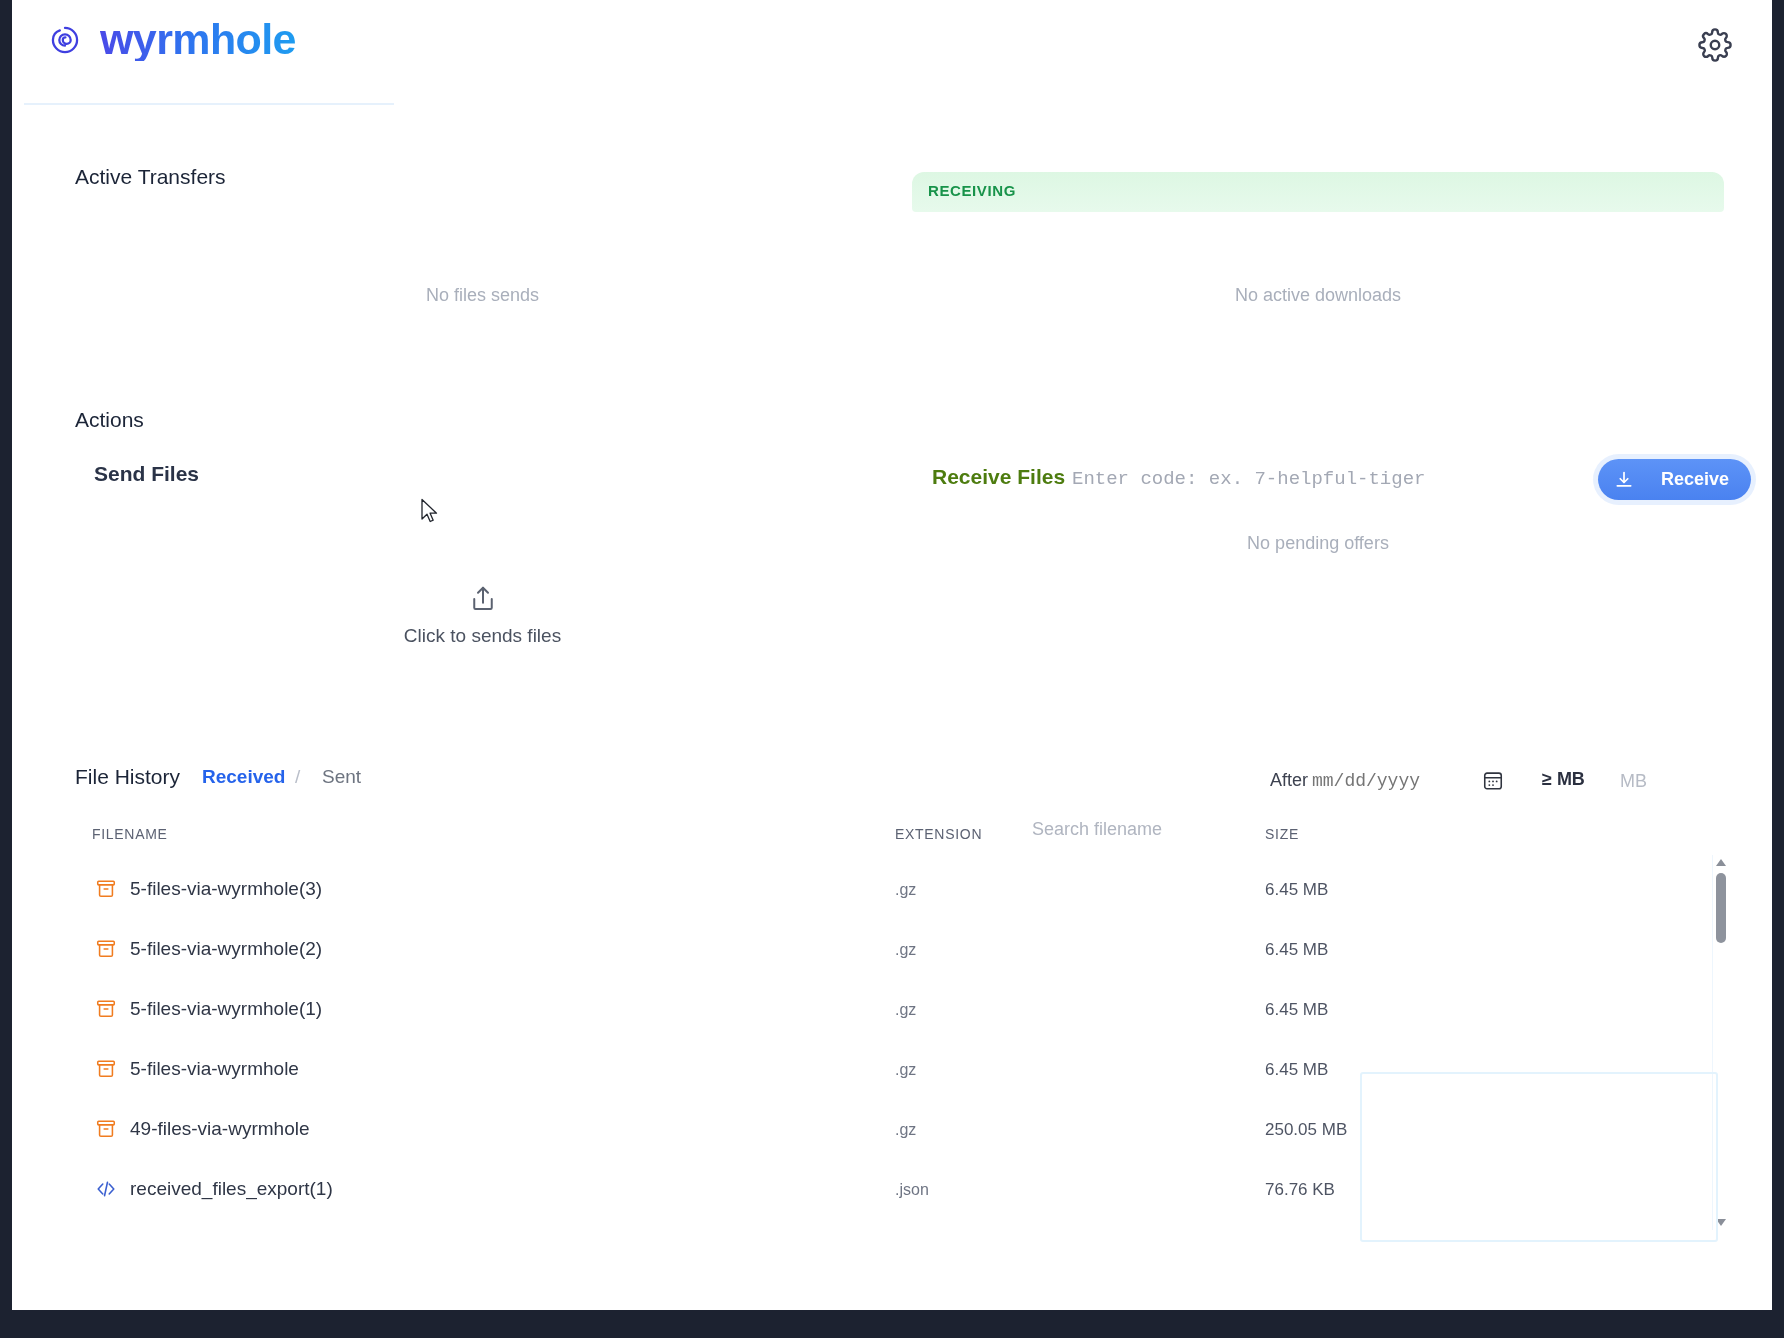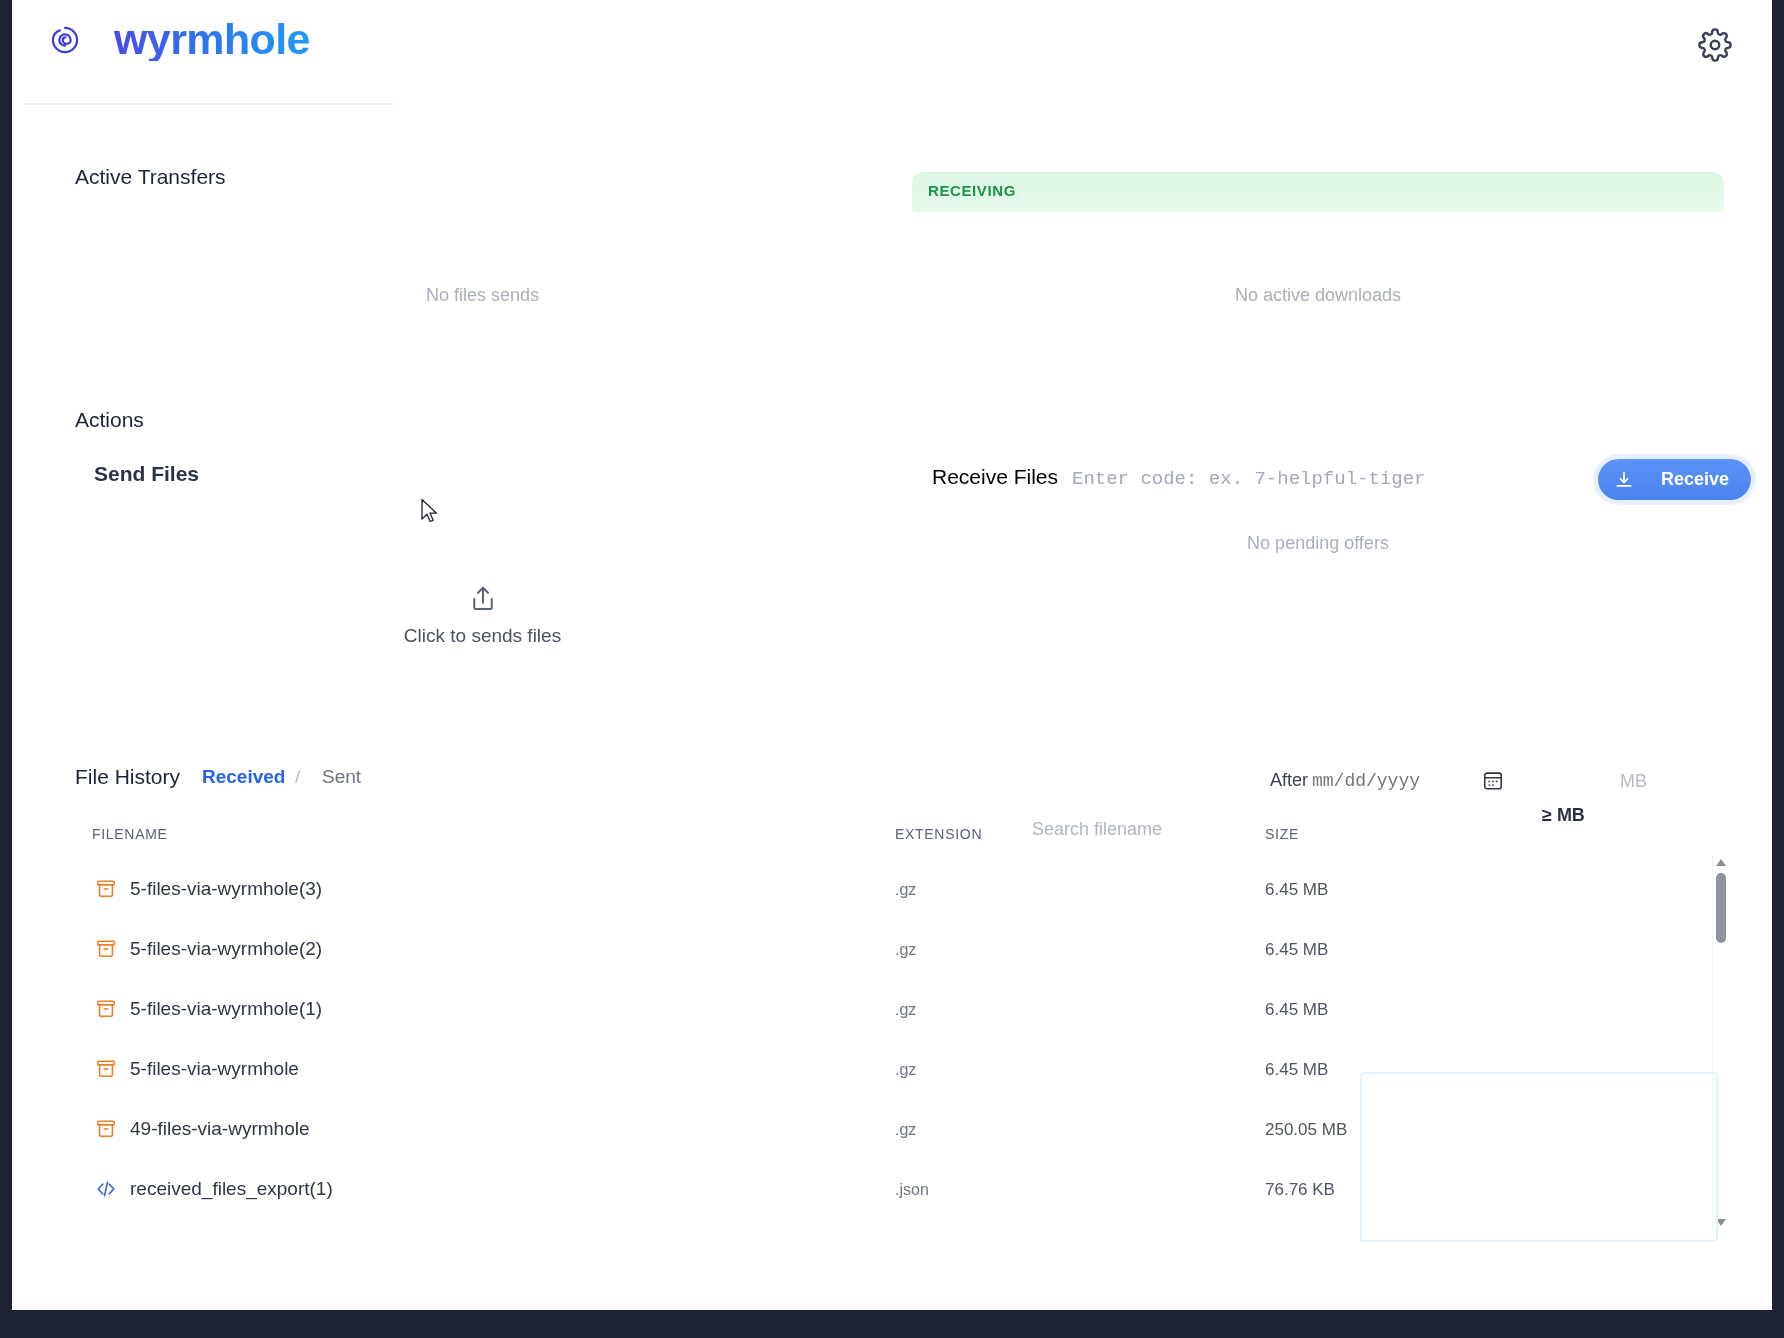--- a/index.html
+++ b/index.html
@@ -27,21 +27,21 @@
     position: relative;
     height: 105px;
     background: #ffffff;
   }
   #brand {
     position: absolute;
     left: 32px;
     top: 18px;
     display: flex;
     align-items: center;
-    gap: 28px;
+    gap: 14px;
   }
   #brand .spiral { width: 42px; height: 42px; display: block; }
   #brand .wordmark {
     font-size: 43px;
     font-weight: 700;
     letter-spacing: -0.6px;
     background: linear-gradient(90deg, #4a4ae8 0%, #2f74ef 45%, #1e9cf0 100%);
     -webkit-background-clip: text;
     background-clip: text;
     color: transparent;
@@ -136,22 +136,22 @@
   }
   #dropzone .upload-icon { width: 30px; height: 32px; color: #5b6270; }
   #dropzone .upload-icon svg { width: 30px; height: 32px; display: block; }
   #dropzone .dz-text { font-size: 19px; color: #4b5260; }
 
   #receive-files-label {
     position: absolute;
     left: 920px;
     top: 465px;
     font-size: 21px;
-    font-weight: 400;
-    color: #000000;
+    font-weight: 700;
+    color: #4d7c0f;
   }
   #code-input {
     position: absolute;
     left: 1060px;
     top: 463px;
     width: 420px;
     height: 32px;
     border: none;
     outline: none;
     background: transparent;
@@ -250,21 +250,20 @@
   }
   #calendar-icon svg { width: 22px; height: 24px; display: block; }
 
   #size-op-label {
     position: absolute;
     left: 1530px;
     top: 769px;
     font-size: 18px;
     font-weight: 700;
     color: #2b3040;
-    margin-top: 36px;
   }
   #size-input {
     position: absolute;
     left: 1608px;
     top: 767px;
     width: 80px;
     height: 28px;
     border: none;
     outline: none;
     background: transparent;

